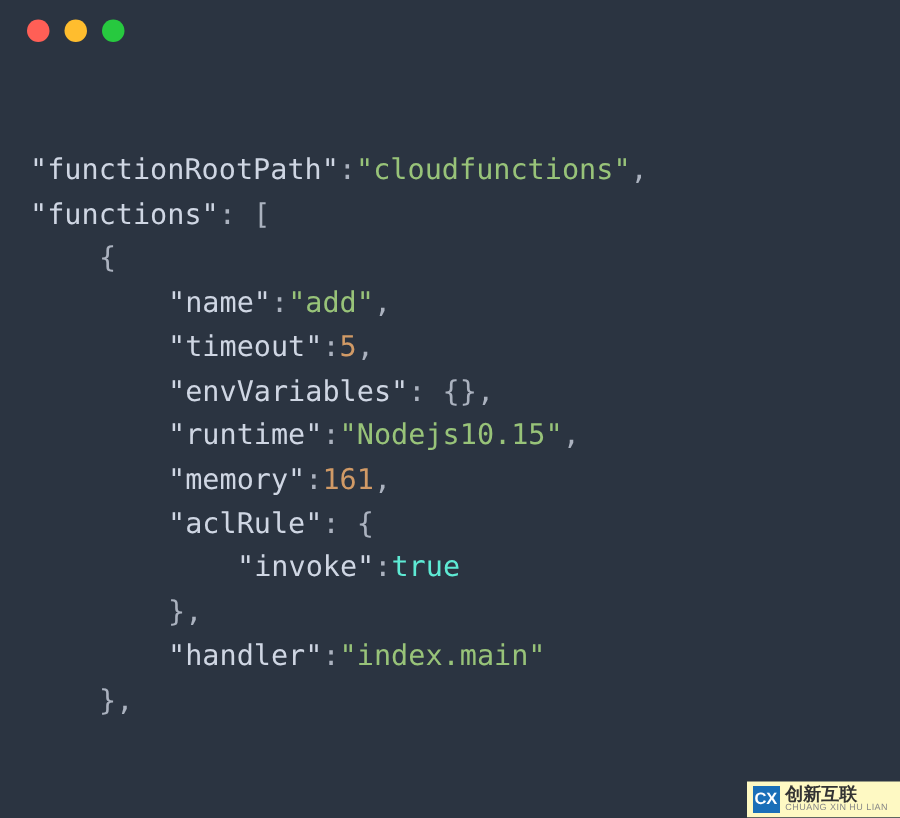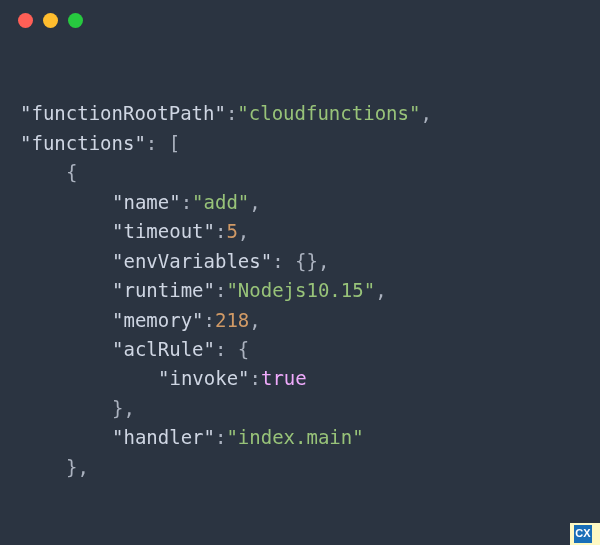--- a/index.html
+++ b/index.html
@@ -29,21 +29,21 @@
   .yellow { background: #ffbd2e; }
   .green { background: #27c93f; }
   .code {
     padding: 30px 20px 0 20px;
     white-space: pre;
     color: #abb2bf;
   }
   .key { color: #cfd6e3; }
   .str { color: #98c379; }
   .num { color: #d19a66; }
-  .bool { color: #f0abfc; }
+  .bool { color: #5eead4; }
   .punc { color: #abb2bf; }
   .indent-1 { padding-left: 46px; display: inline-block; }
   .indent-2 { padding-left: 92px; display: inline-block; }
   .indent-3 { padding-left: 138px; display: inline-block; }
   .watermark {
     position: absolute;
     bottom: 0;
     right: 0;
     background: #fef9c3;
     padding: 2px 8px 2px 4px;
@@ -81,23 +81,27 @@
 </div>
 
 <div class="code">
 <span class="key">"functionRootPath"</span><span class="punc">:</span><span class="str">"cloudfunctions"</span><span class="punc">,</span>
 <span class="key">"functions"</span><span class="punc">:</span> <span class="punc">[</span>
 <span class="indent-1"><span class="punc">{</span></span>
 <span class="indent-2"><span class="key">"name"</span><span class="punc">:</span><span class="str">"add"</span><span class="punc">,</span></span>
 <span class="indent-2"><span class="key">"timeout"</span><span class="punc">:</span><span class="num">5</span><span class="punc">,</span></span>
 <span class="indent-2"><span class="key">"envVariables"</span><span class="punc">:</span> <span class="punc">{}</span><span class="punc">,</span></span>
 <span class="indent-2"><span class="key">"runtime"</span><span class="punc">:</span><span class="str">"Nodejs10.15"</span><span class="punc">,</span></span>
-<span class="indent-2"><span class="key">"memory"</span><span class="punc">:</span><span class="num">218</span><span class="punc">,</span></span>
+<span class="indent-2"><span class="key">"memory"</span><span class="punc">:</span><span class="num">161</span><span class="punc">,</span></span>
 <span class="indent-2"><span class="key">"aclRule"</span><span class="punc">:</span> <span class="punc">{</span></span>
 <span class="indent-3"><span class="key">"invoke"</span><span class="punc">:</span><span class="bool">true</span></span>
 <span class="indent-2"><span class="punc">},</span></span>
 <span class="indent-2"><span class="key">"handler"</span><span class="punc">:</span><span class="str">"index.main"</span></span>
 <span class="indent-1"><span class="punc">},</span></span>
 </div>
 
 <div class="watermark">
   <div class="logo">CX</div>
+  <div class="txt">
+    <div class="cn">创新互联</div>
+    <div class="en">CHUANG XIN HU LIAN</div>
+  </div>
 </div>
 
 </body></html>

